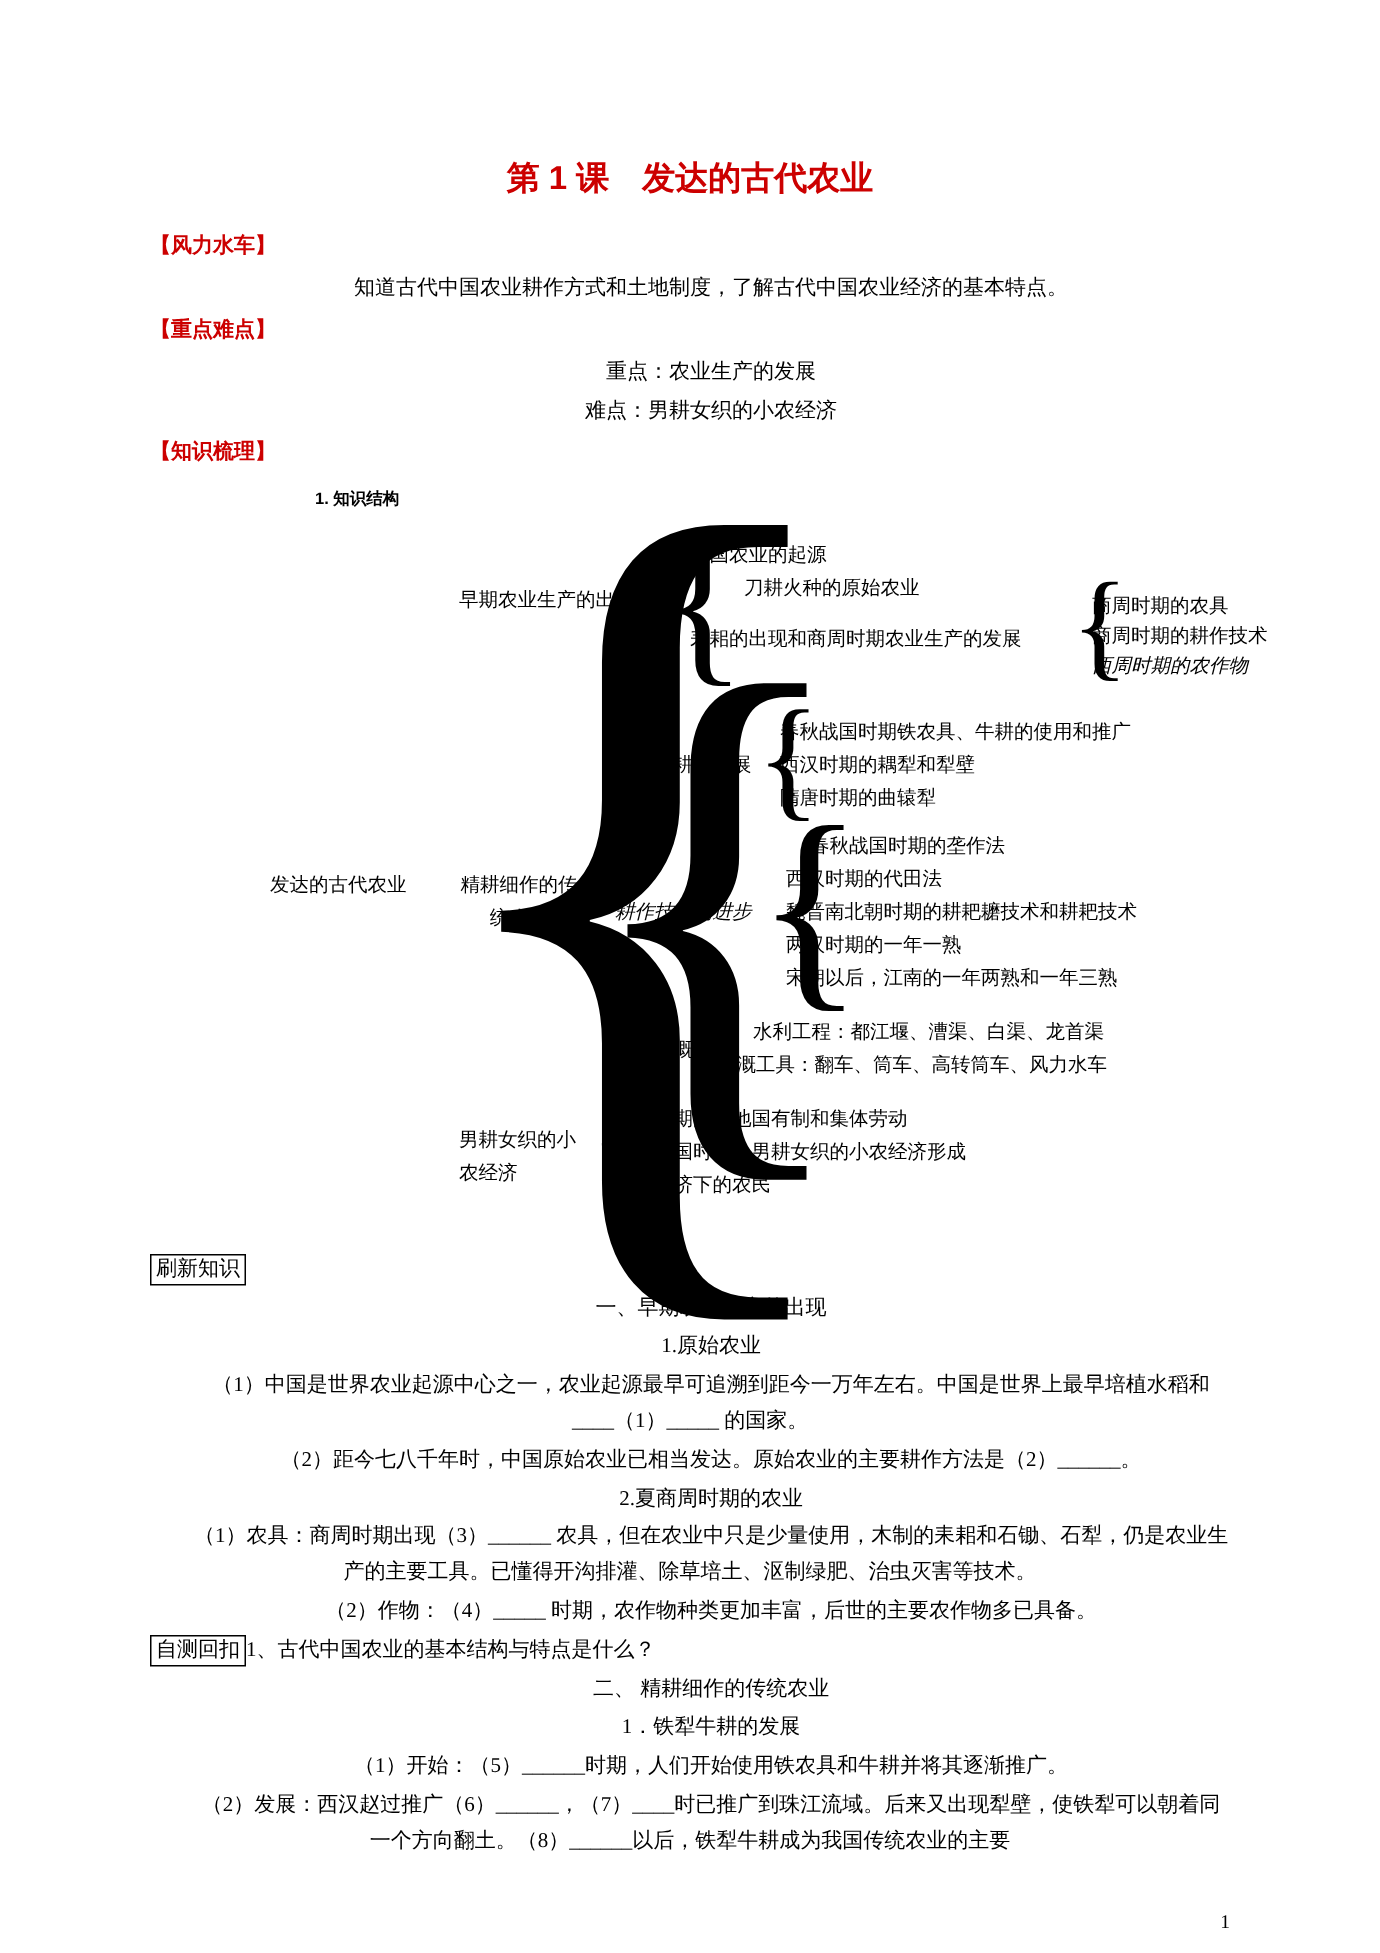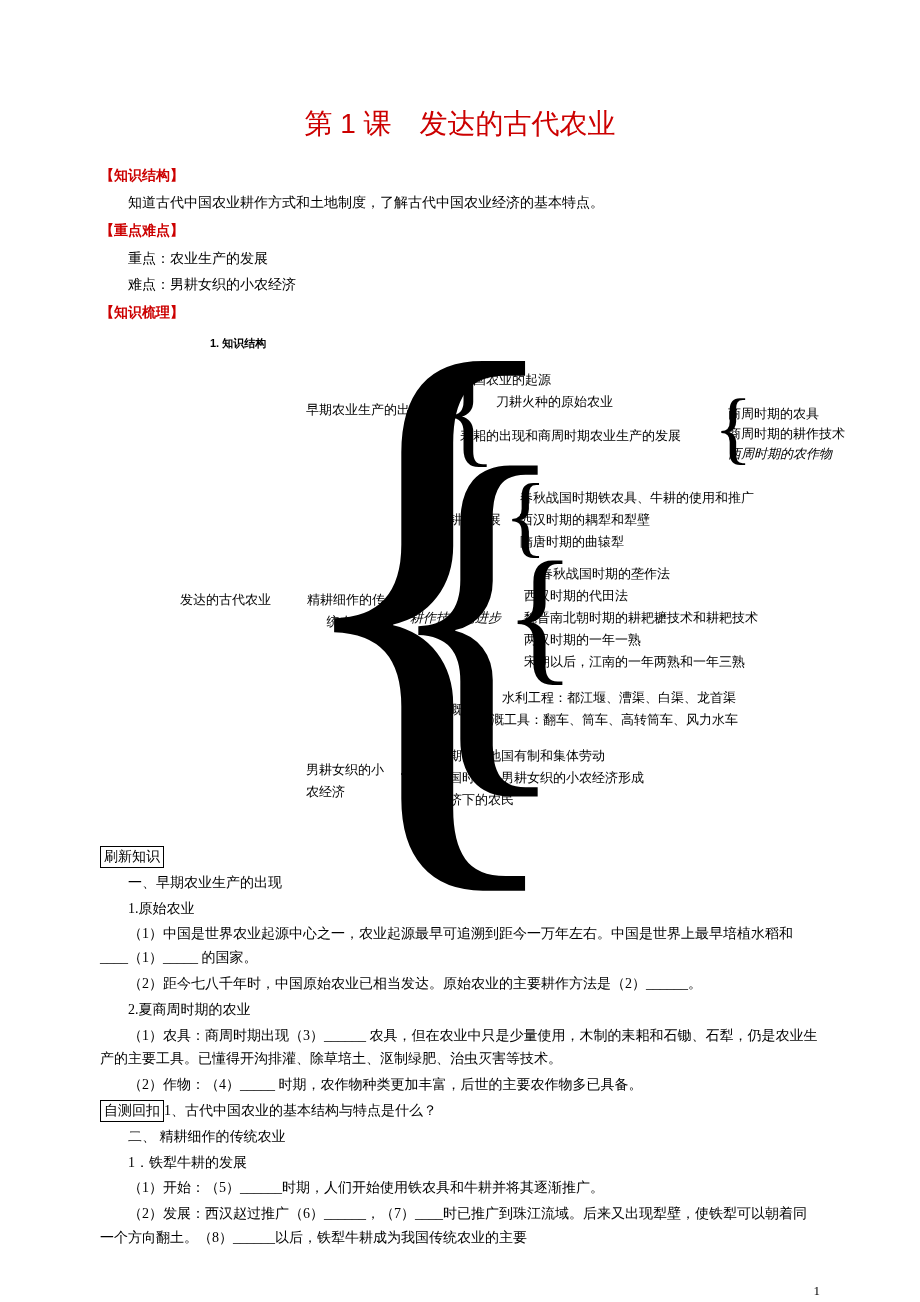--- a/index.html
+++ b/index.html
@@ -13,33 +13,34 @@
 }
 .page {
   width: 820px;
   margin: 0 auto;
   padding: 100px 50px 40px 50px;
   box-sizing: border-box;
 }
 h1 {
   text-align: center;
   color: #c00;
-  font-size: 28px;
-  font-weight: normal;
+  font-size: 22px;
+  font-weight: bold;
   margin: 0 0 16px 0;
   font-family: "SimHei", "黑体", sans-serif;
 }
 .sec-head {
   color: #c00;
   font-weight: bold;
   margin: 4px 0;
 }
 .indent {
   text-indent: 2em;
   margin: 2px 0;
+  text-align: center;
 }
 .kstruct-title {
   font-weight: bold;
   font-size: 11px;
   margin: 10px 0 6px 110px;
   font-family: "SimHei", "黑体", sans-serif;
 }
 .structure {
   position: relative;
   width: 740px;
@@ -69,21 +70,21 @@
   font-size: 13px;
 }
 </style>
 </head>
 <body>
 
 <div class="page">
 
   <h1>第 1 课　发达的古代农业</h1>
 
-  <div class="sec-head">【知识结构】</div>
+  <div class="sec-head">【风力水车】</div>
   <p class="indent">知道古代中国农业耕作方式和土地制度，了解古代中国农业经济的基本特点。</p>
 
   <div class="sec-head">【重点难点】</div>
   <p class="indent">重点：农业生产的发展</p>
   <p class="indent">难点：男耕女织的小农经济</p>
 
   <div class="sec-head">【知识梳理】</div>
   <div class="kstruct-title">1. 知识结构</div>
 
   <div class="structure">

